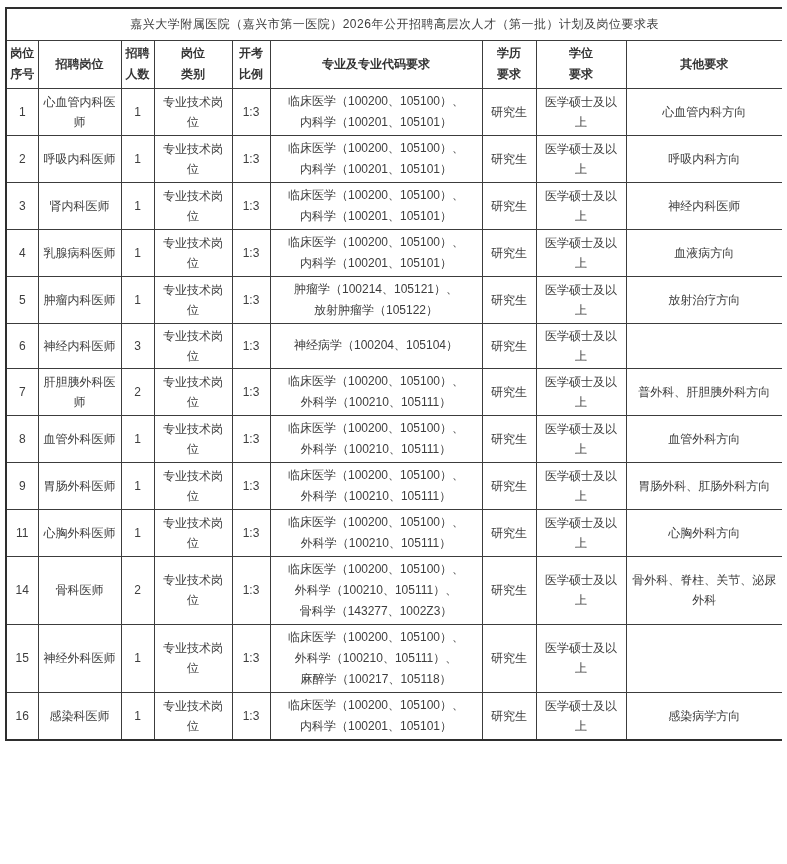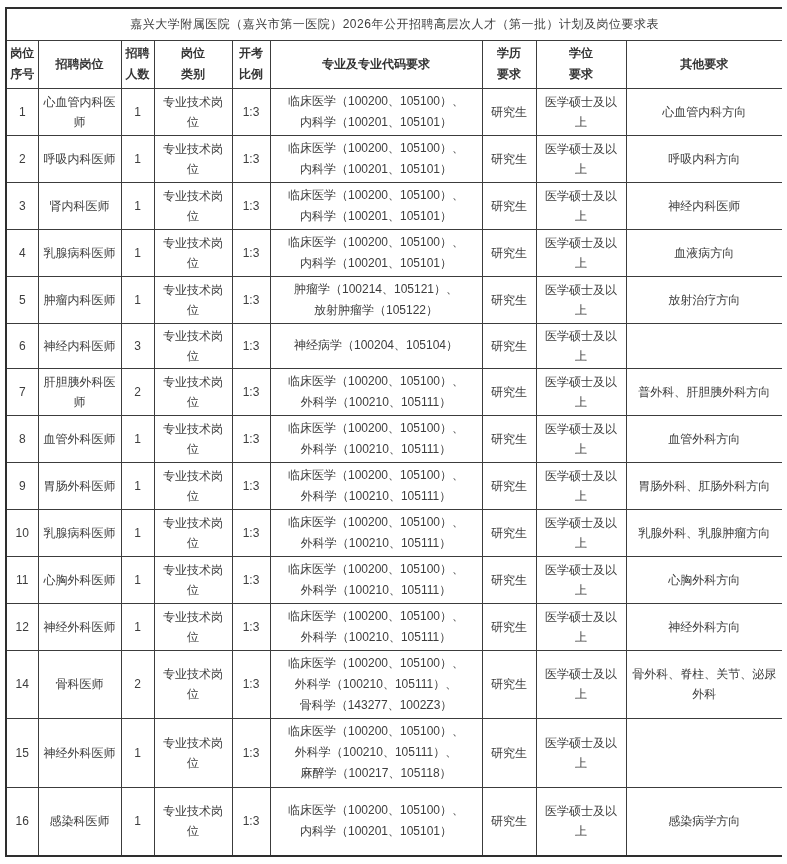--- a/index.html
+++ b/index.html
@@ -240,60 +240,32 @@
           <td class="col-ratio">1:3</td>
           <td class="col-major">
             <div>临床医学（100200、105100）、</div>
             <div>外科学（100210、105111）</div>
           </td>
           <td class="col-education">研究生</td>
           <td class="col-degree">医学硕士及以上</td>
           <td class="col-other">胃肠外科、肛肠外科方向</td>
         </tr>
         <tr>
-          <td class="col-seq">10</td>
-          <td class="col-position">乳腺病科医师</td>
-          <td class="col-count">1</td>
-          <td class="col-category">专业技术岗位</td>
-          <td class="col-ratio">1:3</td>
-          <td class="col-major">
-            <div>临床医学（100200、105100）、</div>
-            <div>外科学（100210、105111）</div>
-          </td>
-          <td class="col-education">研究生</td>
-          <td class="col-degree">医学硕士及以上</td>
-          <td class="col-other">乳腺外科、乳腺肿瘤方向</td>
-        </tr>
-        <tr>
           <td class="col-seq">11</td>
           <td class="col-position">心胸外科医师</td>
           <td class="col-count">1</td>
           <td class="col-category">专业技术岗位</td>
           <td class="col-ratio">1:3</td>
           <td class="col-major">
             <div>临床医学（100200、105100）、</div>
             <div>外科学（100210、105111）</div>
           </td>
           <td class="col-education">研究生</td>
           <td class="col-degree">医学硕士及以上</td>
           <td class="col-other">心胸外科方向</td>
-        </tr>
-        <tr>
-          <td class="col-seq">12</td>
-          <td class="col-position">神经外科医师</td>
-          <td class="col-count">1</td>
-          <td class="col-category">专业技术岗位</td>
-          <td class="col-ratio">1:3</td>
-          <td class="col-major">
-            <div>临床医学（100200、105100）、</div>
-            <div>外科学（100210、105111）</div>
-          </td>
-          <td class="col-education">研究生</td>
-          <td class="col-degree">医学硕士及以上</td>
-          <td class="col-other">神经外科方向</td>
         </tr>
         <tr>
           <td class="col-seq">14</td>
           <td class="col-position">骨科医师</td>
           <td class="col-count">2</td>
           <td class="col-category">专业技术岗位</td>
           <td class="col-ratio">1:3</td>
           <td class="col-major">
             <div>临床医学（100200、105100）、</div>
             <div>外科学（100210、105111）、</div>

